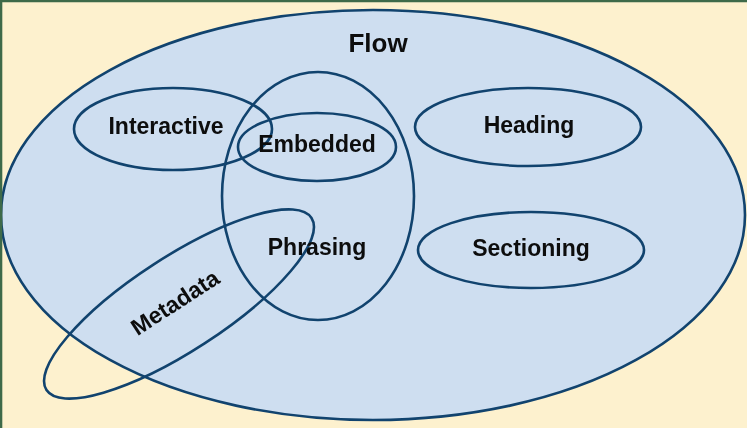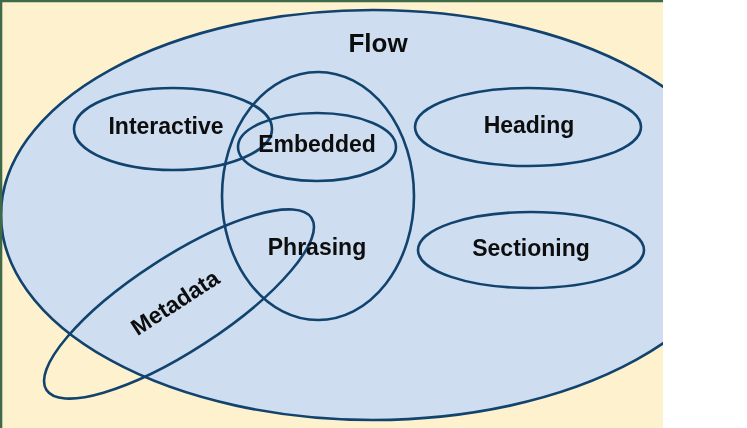--- a/index.html
+++ b/index.html
@@ -2,21 +2,21 @@
 <html><head>
 <meta charset="utf-8">
 <style>
   html, body {
     margin: 0;
     padding: 0;
     background: #ffffff;
   }
   #canvas {
     position: relative;
-    width: 663px;
+    width: 747px;
     height: 428px;
     overflow: hidden;
     font-family: "Liberation Sans", sans-serif;
   }
   #canvas svg {
     display: block;
     width: 747px;
     height: 428px;
   }
   .venn-label {

